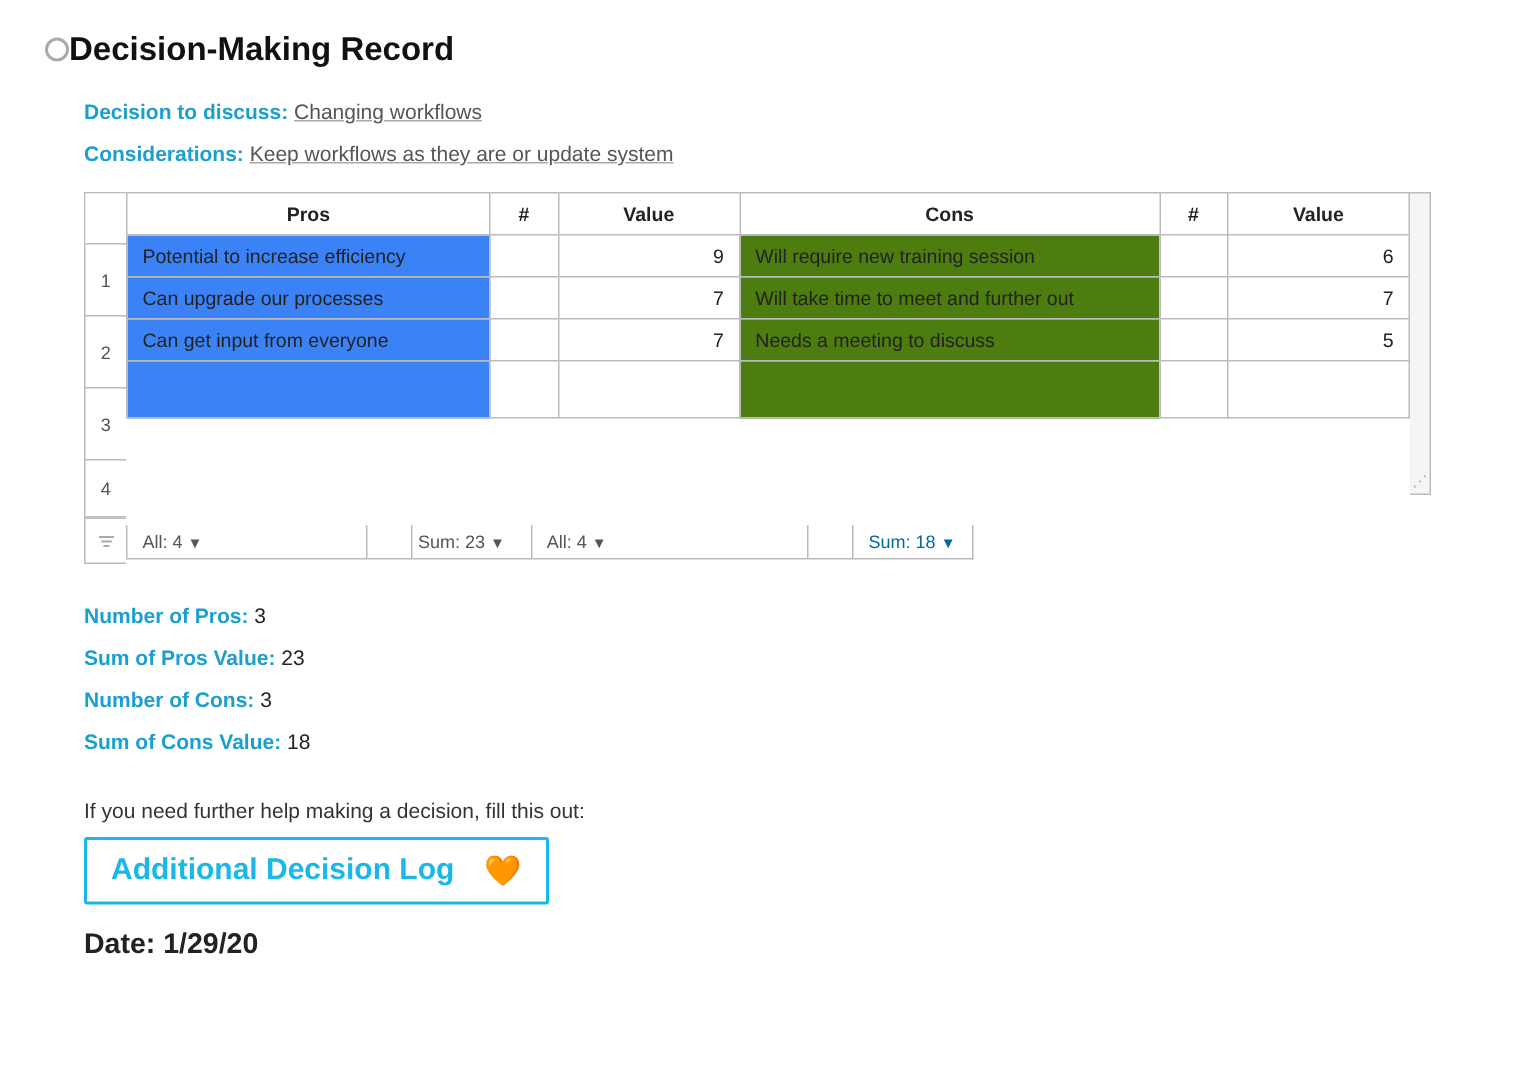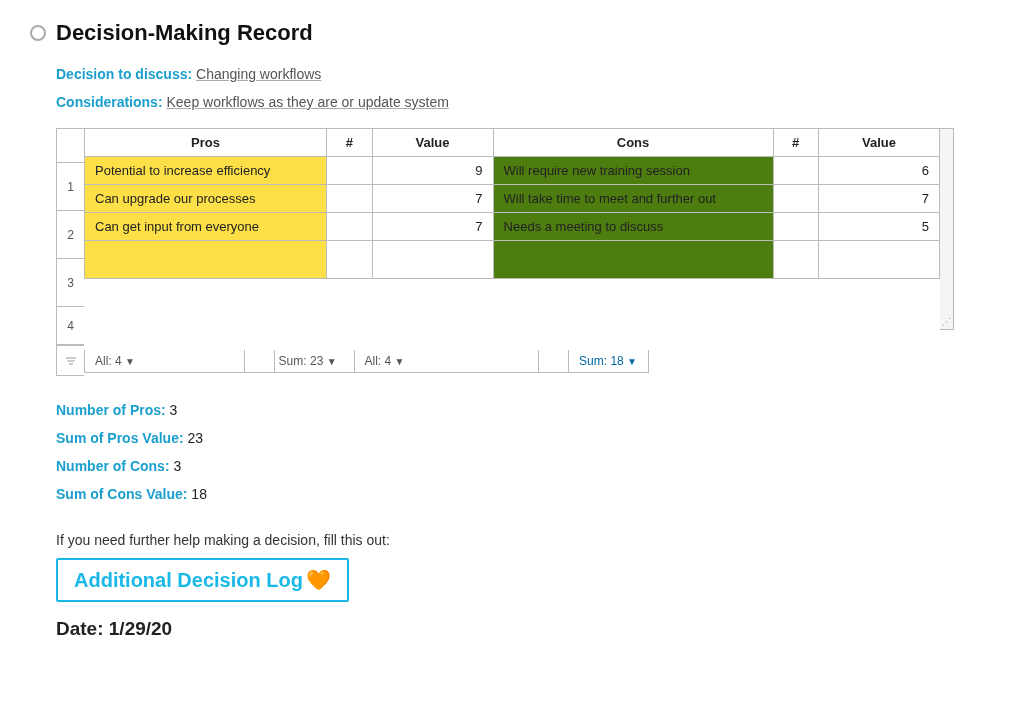--- a/index.html
+++ b/index.html
@@ -6,21 +6,21 @@
     body {
       font-family: 'Segoe UI', Arial, sans-serif;
       background: #fff;
       color: #222;
       font-size: 14px;
       padding: 20px 30px;
     }
     .page-header {
       display: flex;
       align-items: center;
-      gap: 10px;
+      gap: 0;
       margin-bottom: 20px;
     }
     .radio-circle {
       width: 16px;
       height: 16px;
       border-radius: 50%;
       border: 2px solid #aaa;
       background: #fff;
       flex-shrink: 0;
     }
@@ -56,21 +56,21 @@
       color: #222;
       font-size: 13px;
     }
     .pros-cons-table td {
       border: 1px solid #bbb;
       padding: 6px 10px;
       vertical-align: middle;
       font-size: 13px;
     }
     .pros-cell {
-      background: #fde047;
+      background: #3b82f6;
       width: 160px;
     }
     .cons-cell {
       background: #4d7c0f;
       width: 180px;
     }
     .hash-cell {
       width: 28px;
       text-align: center;
       background: #fff;
@@ -101,21 +101,21 @@
       margin-bottom: 16px;
     }
     .help-text {
       font-size: 14px;
       color: #333;
       margin-bottom: 10px;
     }
     .additional-log-btn {
       display: inline-flex;
       align-items: center;
-      gap: 3px;
+      gap: 20px;
       border: 2px solid #1ab8e8;
       padding: 8px 16px;
       color: #1ab8e8;
       font-size: 20px;
       font-weight: 600;
       cursor: pointer;
       background: #fff;
       text-decoration: none;
       border-radius: 2px;
     }

